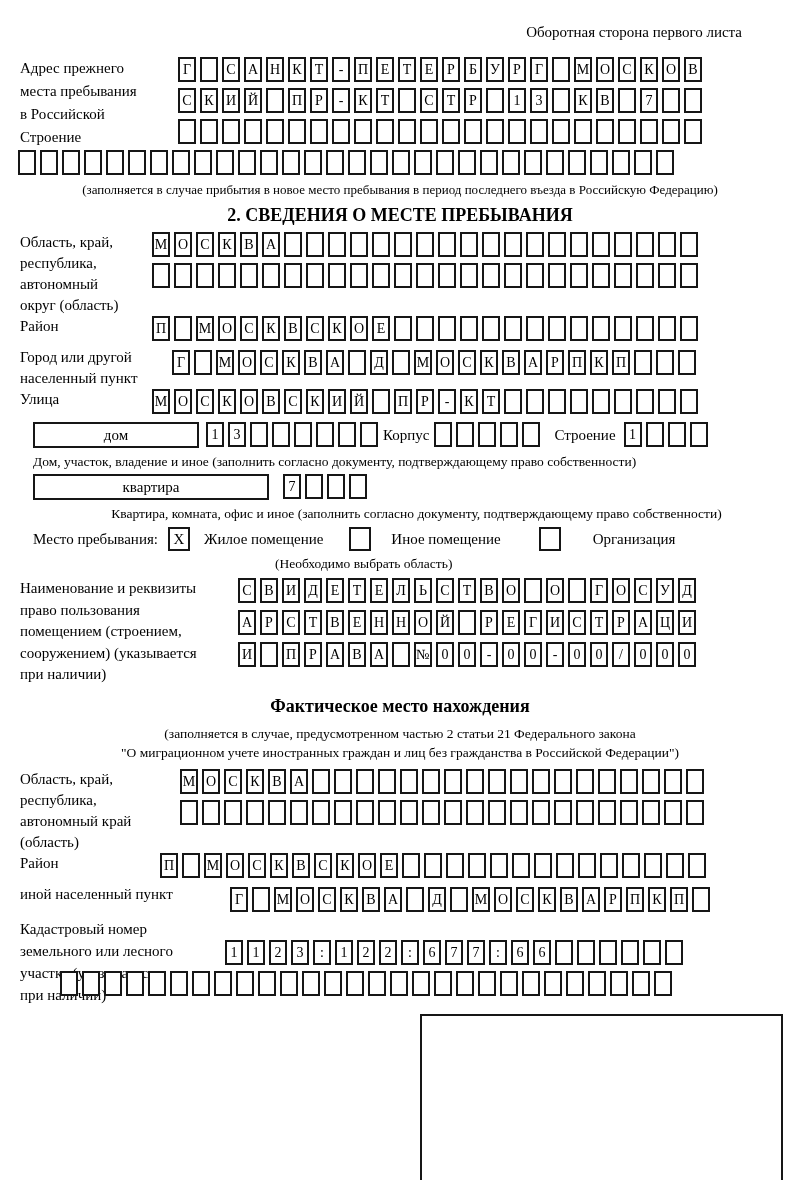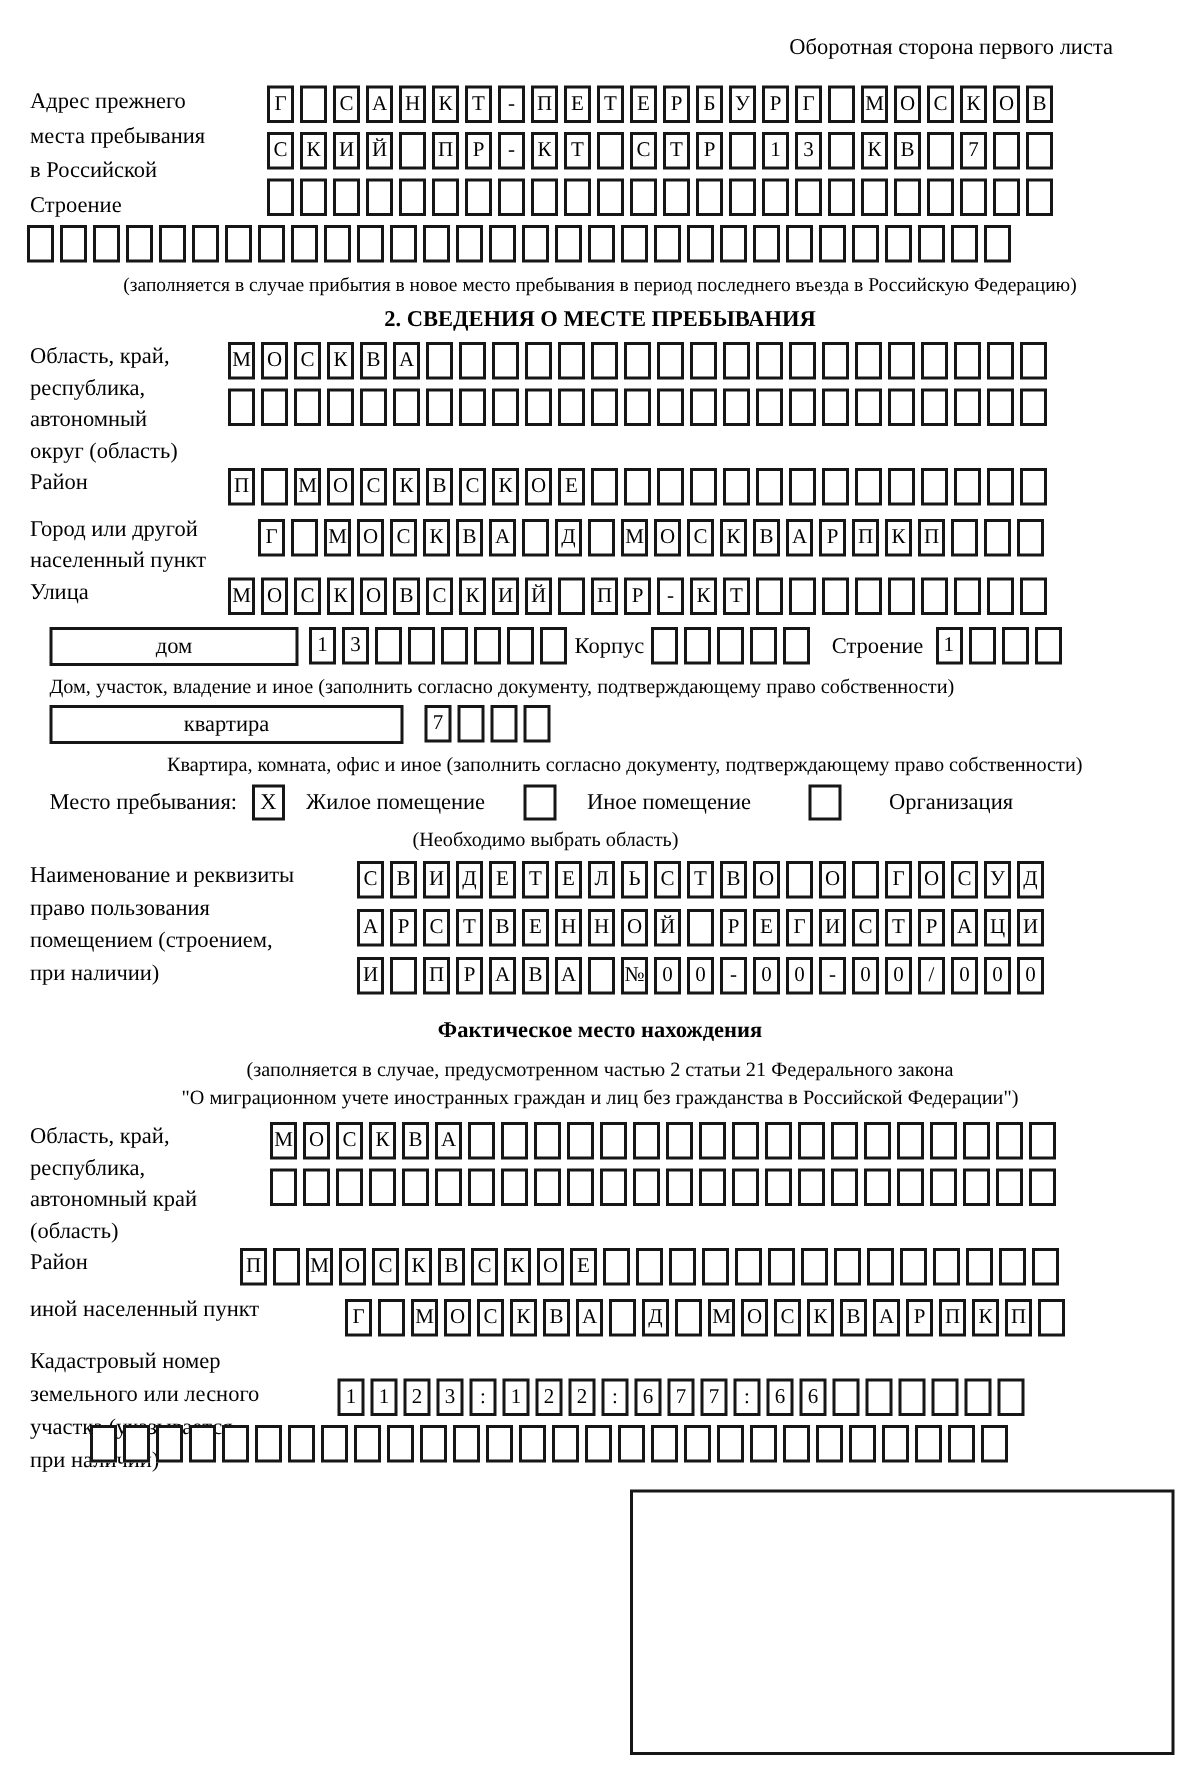--- a/index.html
+++ b/index.html
@@ -16,21 +16,21 @@
   .flabel { font-size:15px; line-height:21px; flex:0 0 auto; }
   .cells-col { display:flex; flex-direction:column; }
   .cells-row { display:flex; gap:4px; margin-bottom:6px; }
   .cell {
     display:inline-block; width:18px; height:25px;
     border:2px solid #161616; background:#fff;
     font-size:14px; line-height:22px; text-align:center;
     font-family:"Liberation Serif",serif;
   }
   .caption { font-size:13px; text-align:center; line-height:17px; }
-  .sec-title { font-size:15px; font-weight:bold; text-align:center; }
+  .sec-title { font-size:18px; font-weight:bold; text-align:center; }
 
   .inbox {
     border:2px solid #161616; height:26px; background:#fff;
     font-size:15px; text-align:center; line-height:23px;
   }
   .ilabel { font-size:15px; line-height:26px; }
   .chkbox {
     display:inline-block; width:22px; height:24px; border:2px solid #161616;
     font-size:15px; text-align:center; line-height:21px; background:#fff;
   }
@@ -378,20 +378,21 @@
   <span class="chkbox" style="margin-left:38px;"></span>
   <div class="ilabel" style="margin-left:32px;">Организация</div>
 </div>
 <div class="caption" style="text-align:left; margin:3px 0 6px 255px; font-size:13.5px;">(Необходимо выбрать область)</div>
 
 <div class="frow">
   <div class="flabel" style="width:218px; line-height:21.5px;">
       <div>Наименование и реквизиты</div>
       <div>право пользования</div>
       <div>помещением (строением,</div>
+      <div>сооружением) (указывается</div>
       <div>при наличии)</div>
     </div>
   <div class="cells-col">
     <div class="cells-row" style="margin-bottom:7px;">
         <span class="cell">С</span>
         <span class="cell">В</span>
         <span class="cell">И</span>
         <span class="cell">Д</span>
         <span class="cell">Е</span>
         <span class="cell">Т</span>

